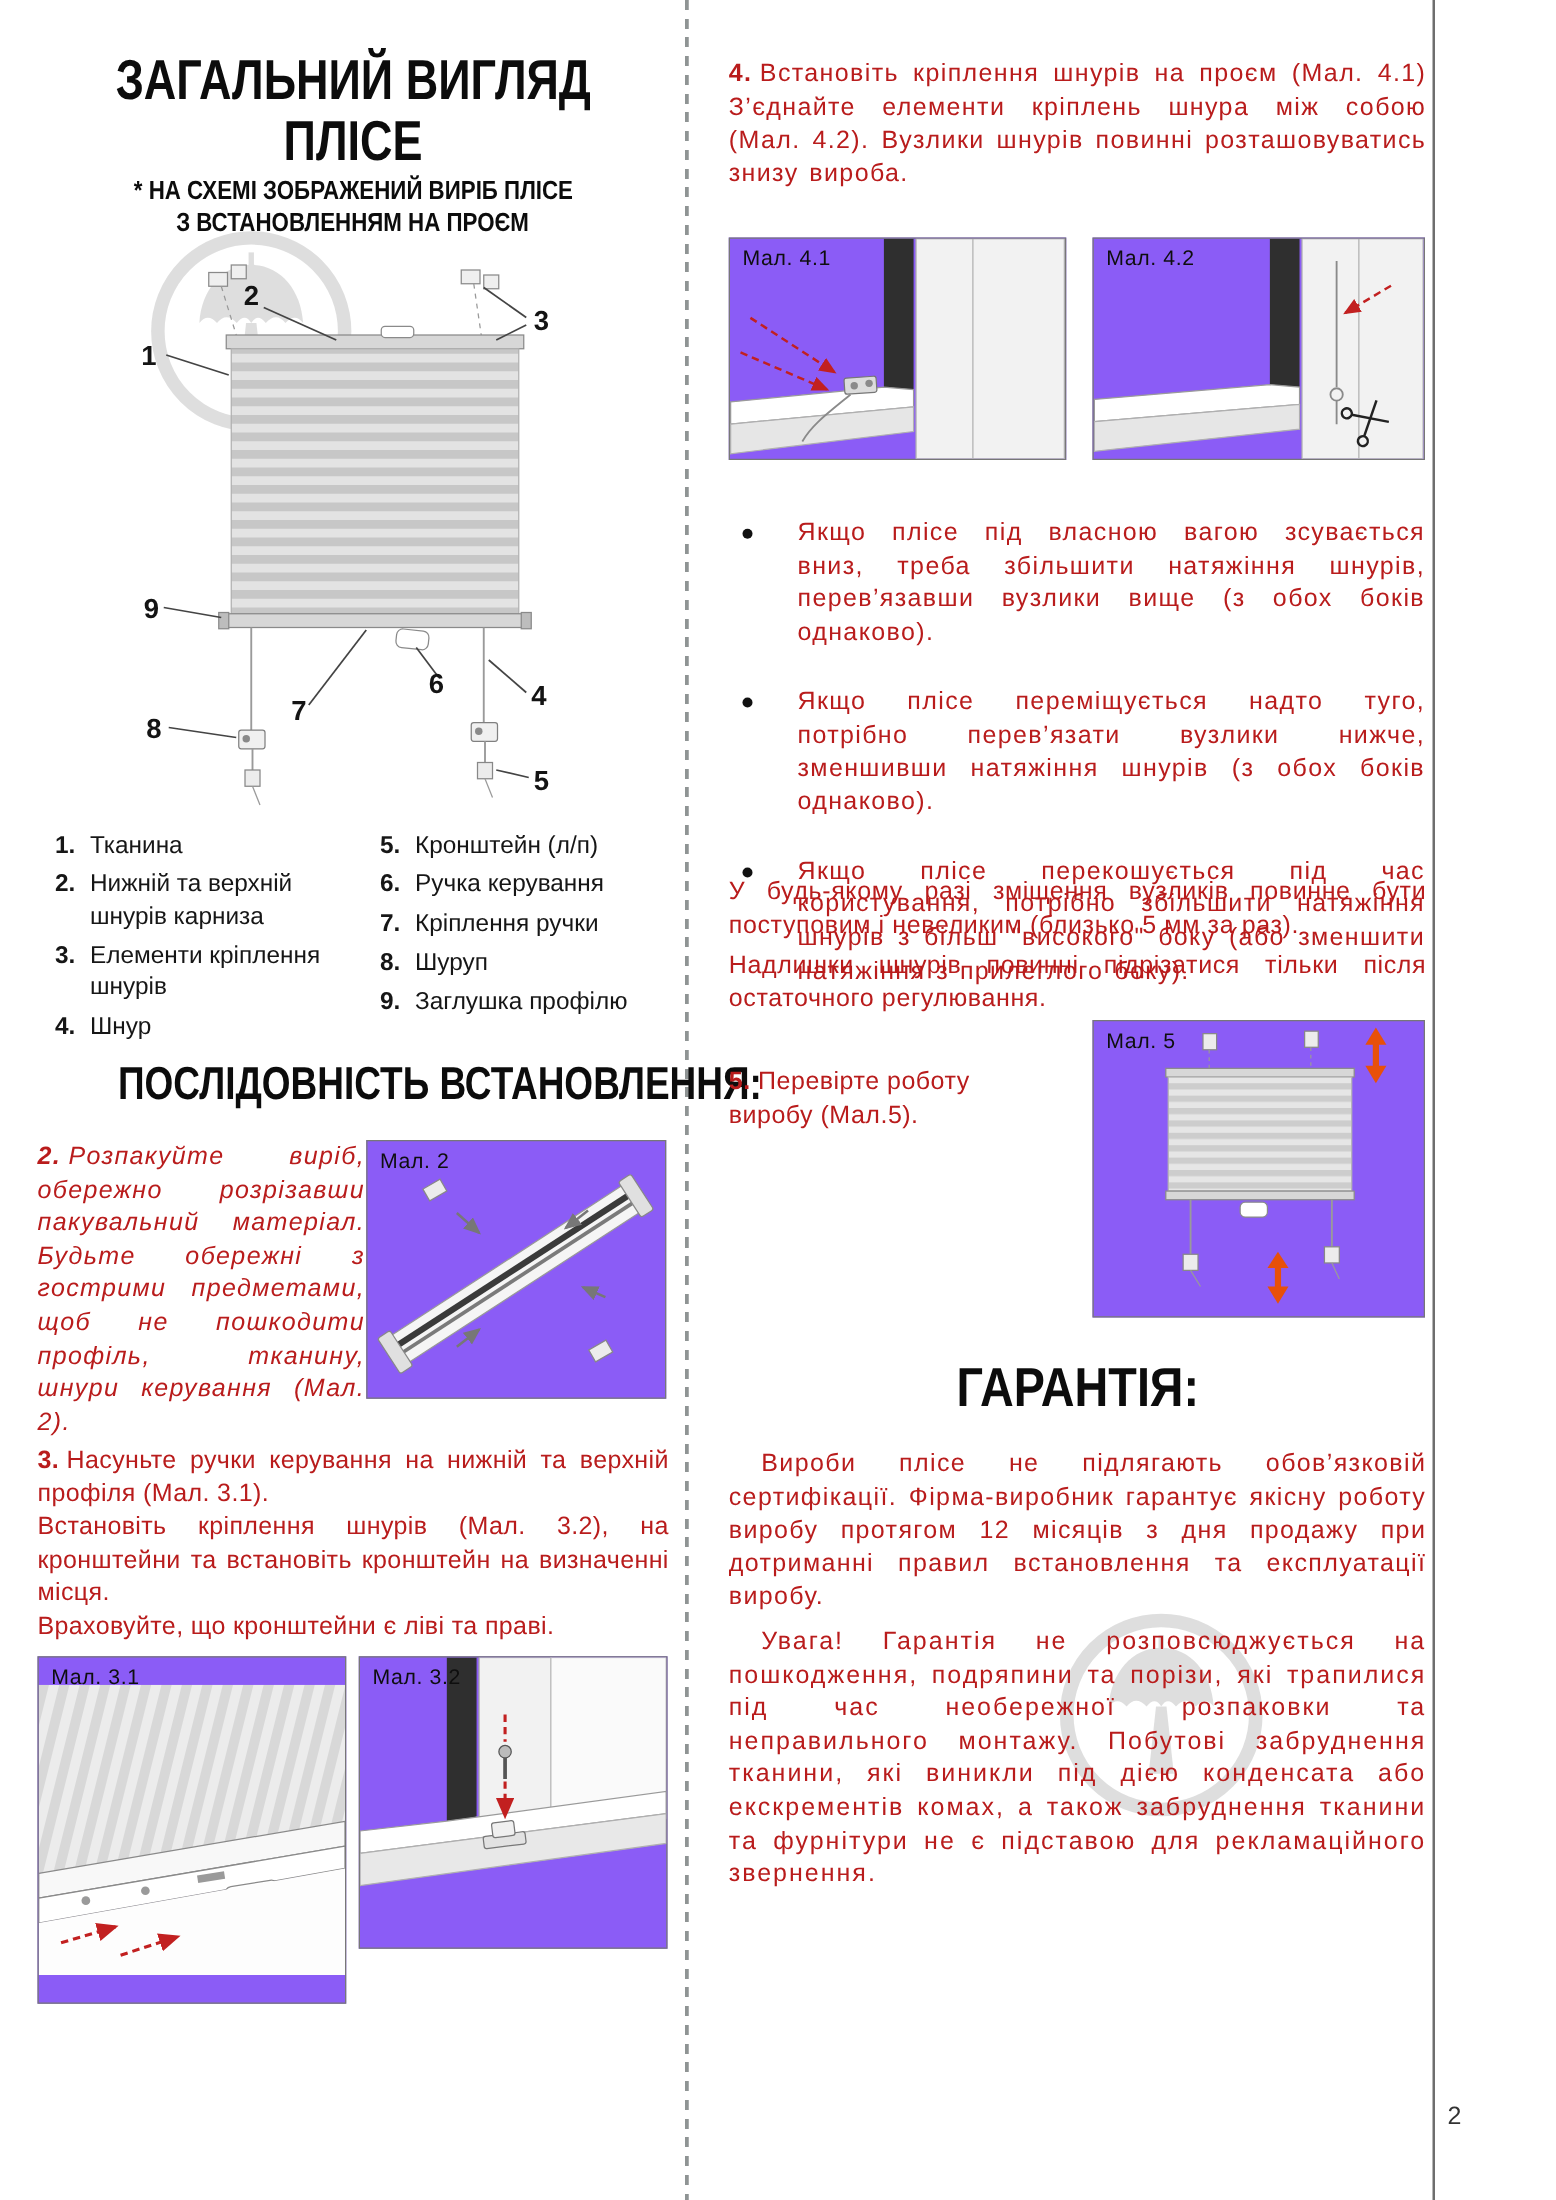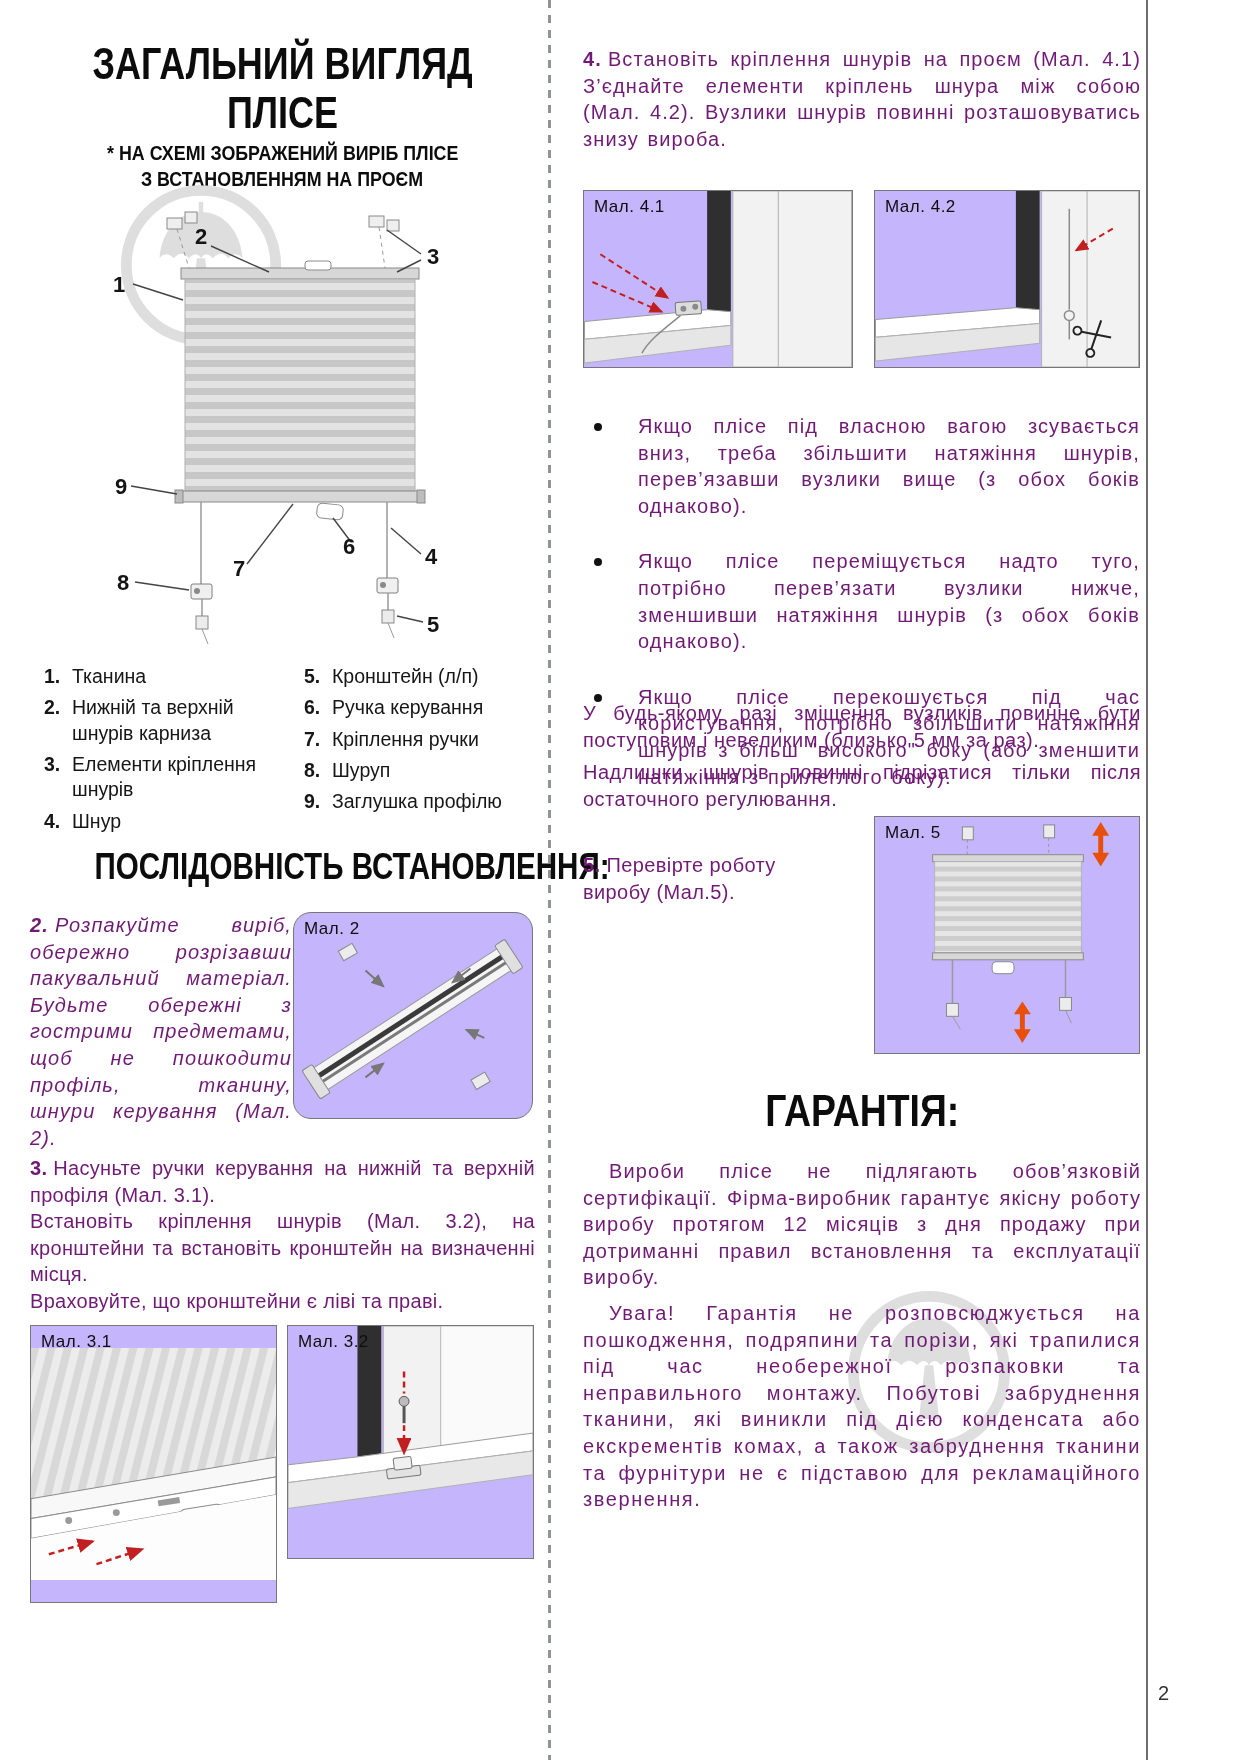--- a/index.html
+++ b/index.html
@@ -23,40 +23,40 @@
   .title-wrap { left:30px; top:40px; width:505px; text-align:center; line-height:1.08; }
   .title-wrap .t { font-size:45px; }
   .subtitle-wrap { left:30px; top:140px; width:505px; text-align:center; line-height:1.25; }
   .subtitle-wrap .s { font-size:21px; transform:scaleX(0.85); }
   .section-title-wrap { left:30px; top:846px; width:505px; text-align:center; }
   .section-title-wrap .cond { font-size:37px; }
   .warranty-title-wrap { left:583px; top:1086px; width:558px; text-align:center; }
   .warranty-title-wrap .cond { font-size:44px; transform:scaleX(0.85); }
 
   
-  .body-text { font-size:20px; line-height:1.33; text-align:justify; letter-spacing:0.4px; color:#701a75; }
+  .body-text { font-size:20px; line-height:1.33; text-align:justify; letter-spacing:0.4px; color:#b91c1c; }
   .wide  { letter-spacing:1.1px; word-spacing:2px; }
   .xwide { letter-spacing:1.6px; word-spacing:3px; }
   .indent { text-indent:26px; }
   .step-num { font-weight:700; padding-right:6px; }
   .step3-block p { margin:0; }
 
   
   .legend { left:44px; top:664px; width:494px; display:flex; gap:26px; }
   .legend-col { flex:1; }
   .legend-item { display:flex; font-size:19.5px; line-height:1.3; margin-bottom:6px; }
   .legend-item .num { font-weight:700; width:28px; flex:none; }
 
   
   .bullets { left:586px; top:384px; width:554px; list-style:none; }
   .bullets li { position:relative; padding-left:52px; margin-bottom:10px; text-align:justify;margin-top:29px; }
   .bullets li::before { content:""; position:absolute; left:8px; top:10px; width:8px; height:8px; border-radius:50%; background:#111; }
 
   
-  .figbox { position:absolute; border:1.5px solid #777; background:#c4b5fd; }
+  .figbox { position:absolute; border:1.5px solid #777; background:#8b5cf6; }
   .figbox svg { position:absolute; inset:0; width:100%; height:100%; }
   .fig-label { position:absolute; top:6px; left:10px; font-size:17px; letter-spacing:0.5px; color:#0e0e0e; z-index:2; }
 
   
   .watermark { opacity:0.6; z-index:0; }
   .over { z-index:1; }
 </style>
 </head>
 <body>
 
@@ -194,21 +194,21 @@
   </div>
 
   <div class="abs section-title-wrap">
     <span class="cond">ПОСЛІДОВНІСТЬ ВСТАНОВЛЕННЯ:</span>
   </div>
 
   <p class="abs body-text wide" style="left:30px; top:912px; width:262px;font-style:italic;">
     <b class="step-num">2.</b><span>Розпакуйте виріб, обережно розрізавши пакувальний матеріал. Будьте обережні з гострими предметами, щоб не пошкодити профіль, тканину, шнури керування (Мал. 2).</span>
   </p>
 
-  <div class="figbox" style="left:293px; top:912px; width:240px; height:207px;border-radius:18px;">
+  <div class="figbox" style="left:293px; top:912px; width:240px; height:207px;">
     <span class="fig-label">Мал. 2</span>
     <svg viewBox="0 0 240 207">
       <defs>
           <marker id="ga2" markerWidth="9" markerHeight="9" refX="6" refY="3" orient="auto">
             <path d="M0,0 L7,3 L0,6 Z" fill="#777"></path>
           </marker>
         </defs>
       <g transform="rotate(-33 120 108)">
         <rect x="4" y="94" width="232" height="26" rx="5" fill="#f5f5f5" stroke="#999"></rect>
         <rect x="10" y="101" width="220" height="5" fill="#3a3a3a"></rect>

